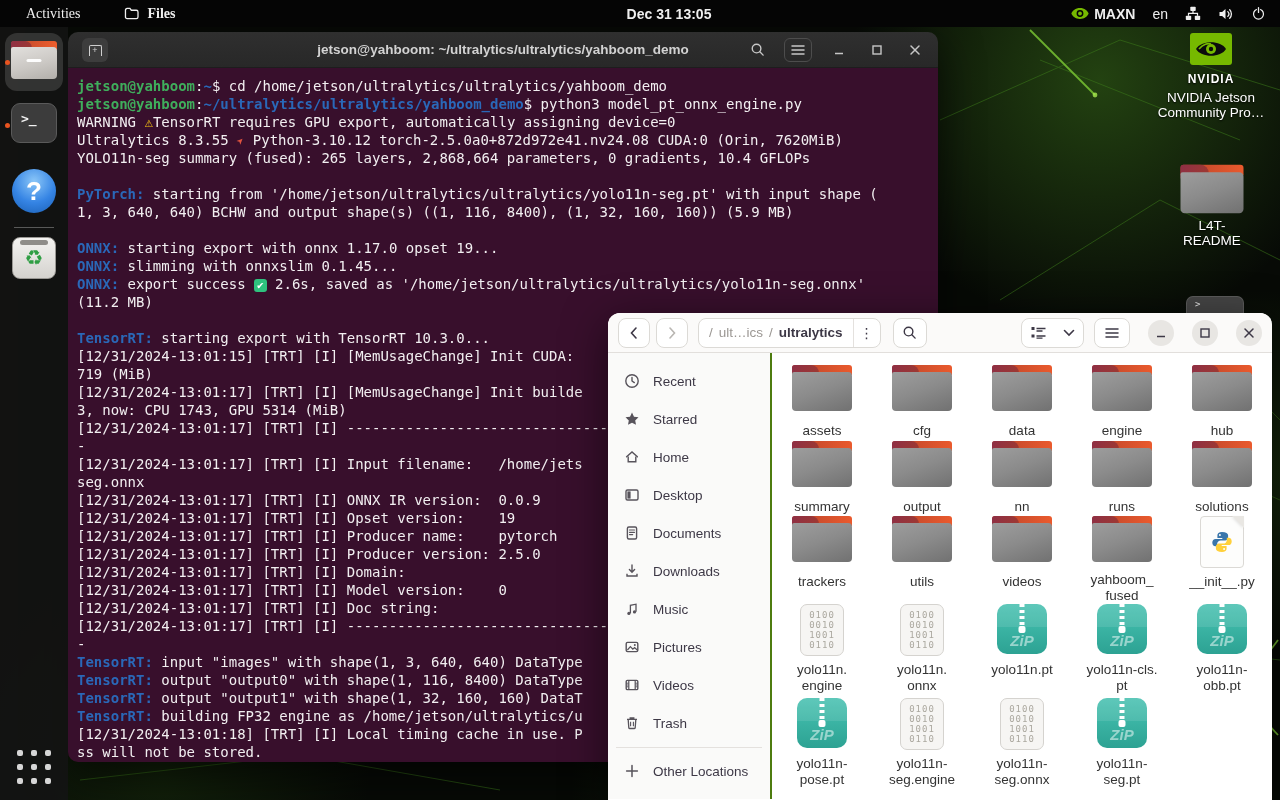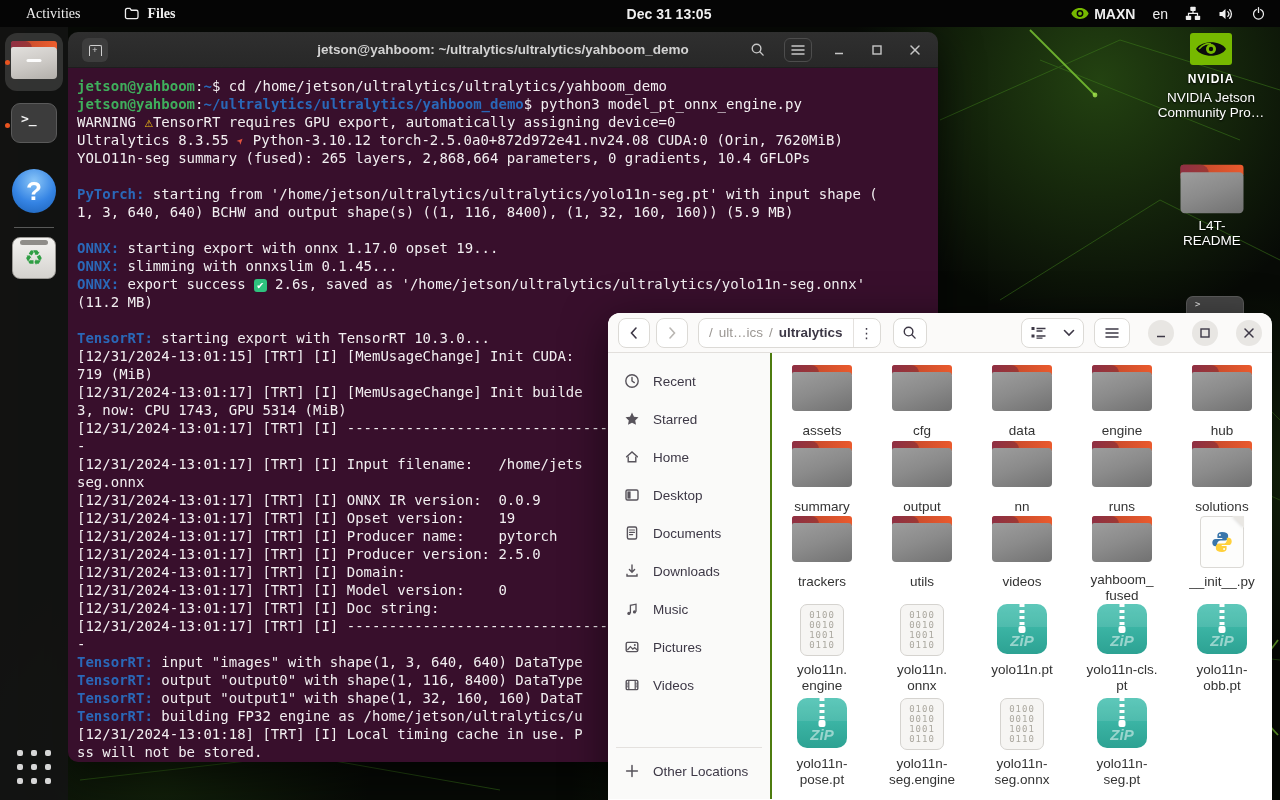--- a/index.html
+++ b/index.html
@@ -454,20 +454,30 @@
           <div class="sb-row">
             <span class="sb-ic">
               <svg width="16" height="16" viewBox="0 0 16 16">
                 <rect x="2.2" y="3.4" width="11.6" height="9.2" rx="1.2" fill="none" stroke="currentColor" stroke-width="1.4"></rect>
                 <path d="M4.8 3.6v9M11.2 3.6v9" stroke="currentColor" stroke-width="1.2"></path>
                 <path d="M2.4 6.2h2.2M2.4 8h2.2M2.4 9.8h2.2M11.4 6.2h2.2M11.4 8h2.2M11.4 9.8h2.2" stroke="currentColor" stroke-width="0.9"></path>
               </svg>
             </span>
             <span>Videos</span>
           </div>
+          <div class="sb-row">
+            <span class="sb-ic">
+              <svg width="16" height="16" viewBox="0 0 16 16">
+                <path d="M3 4.4h10M6.2 4.2V3h3.6v1.2" fill="none" stroke="currentColor" stroke-width="1.3"></path>
+                <path d="M4.2 4.6l.6 8.2c0 .4.3.7.7.7h5c.4 0 .7-.3.7-.7l.6-8.2" fill="none" stroke="currentColor" stroke-width="1.3"></path>
+                <path d="M6.6 6.8v4.4M9.4 6.8v4.4" stroke="currentColor" stroke-width="1.1"></path>
+              </svg>
+            </span>
+            <span>Trash</span>
+          </div>
           <div class="sb-spacer"></div>
           <div class="sb-sep"></div>
           <div class="sb-row">
             <span class="sb-ic">
               <svg width="16" height="16" viewBox="0 0 16 16">
                 <path d="M8 2.6v10.8M2.6 8h10.8" stroke="currentColor" stroke-width="1.5" stroke-linecap="round"></path>
               </svg>
             </span>
             <span>Other Locations</span>
           </div>

